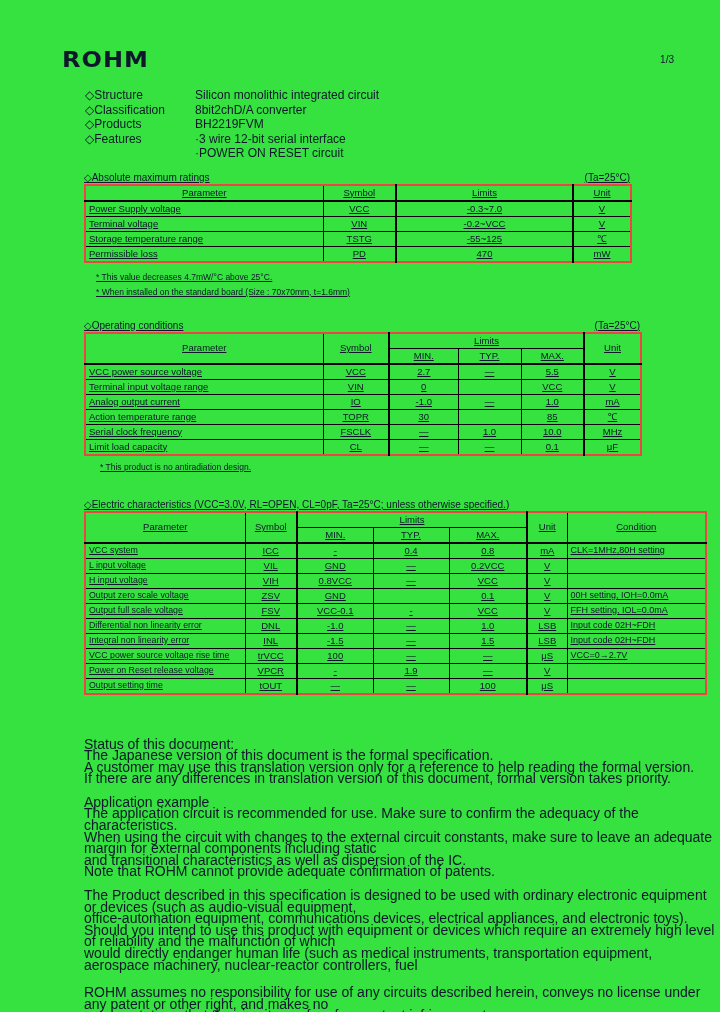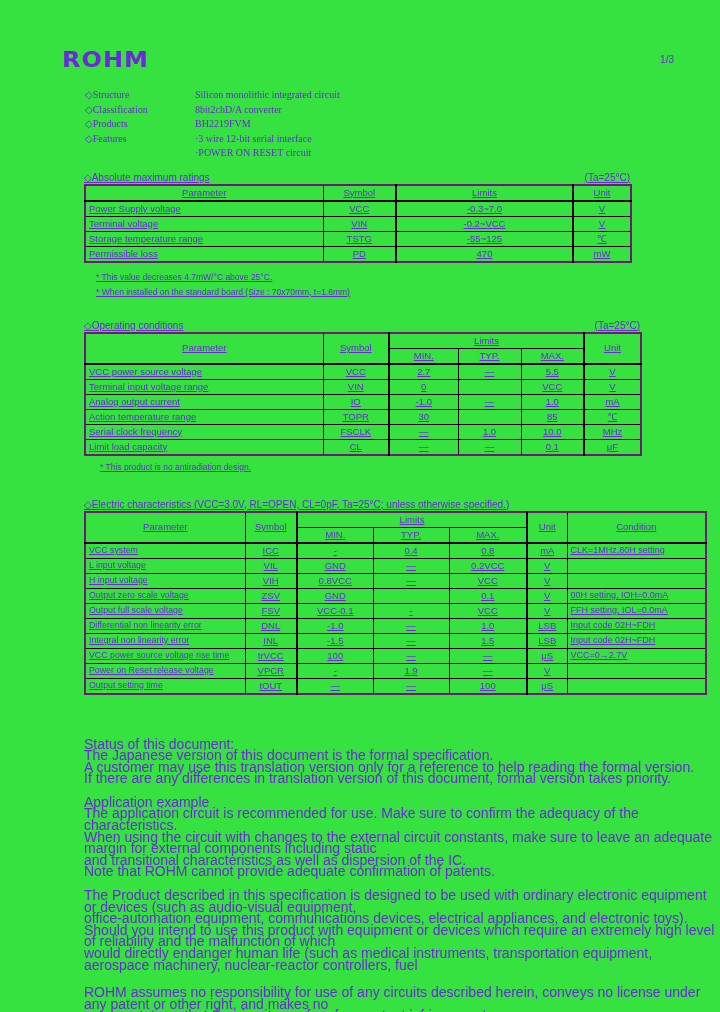--- a/index.html
+++ b/index.html
@@ -1,53 +1,53 @@
 <!DOCTYPE html>
 <html><head>
 <meta charset="utf-8">
 <style>
   html,body{margin:0;padding:0;}
   .page{
     position:relative;
     width:720px;height:1012px;
     background:#35E23F;
-    color:#6d28d9;
+    color:#0f172a;
     font-family:"Liberation Sans", sans-serif;
     overflow:hidden;
     box-sizing:border-box;
   }
   
   .topbar{display:flex;justify-content:space-between;align-items:flex-start;
           padding:46px 46px 0 62px;}
   .logo{font-size:24px;font-weight:900;letter-spacing:1px;transform:scaleY(0.92);
         font-family:"DejaVu Sans", sans-serif;}
   .pagenum{font-size:10px;padding-top:8px;}
   
-  .specs{margin:14px 0 8px 85px;font-size:10px;line-height:14.5px;font-family:Liberation Serif, serif;}
+  .specs{margin:14px 0 8px 85px;font-size:12px;line-height:14.5px;}
   .spec-row{display:flex;}
   .spec-label{width:110px;}
   .spec-value{flex:1;}
   
   .section{margin-left:84px;text-decoration:underline;}
   .sec-head{display:flex;justify-content:space-between;align-items:flex-end;
             font-size:10px;margin-bottom:1px;}
   .sec-abs{margin-top:11px;width:546px;}
   .sec-op{margin-top:20px;width:556px;}
   .sec-el{margin-top:27px;width:552px;}
   
   table.t{border-collapse:collapse;table-layout:fixed;width:100%;
           font-size:9.5px;}
   table.t th,table.t td{
     border:1px solid #000;
     height:14px;padding:0 3px;
     text-align:center;vertical-align:middle;
     overflow:hidden;white-space:nowrap;
     font-weight:normal;line-height:1.05;
   }
-  table.t{border:2px solid #701a75;}
+  table.t{border:2px solid #ef4444;}
   table.t thead{border-bottom:2px solid #000;}
   table.t td:first-child{text-align:left;}
   
   .t1 th:nth-child(3),.t1 td:nth-child(3){border-left:2px solid #000;border-right:2px solid #000;}
   .t2 th.lim-l,.t2 td:nth-child(3){border-left:2px solid #000;}
   .t2 th.lim-r,.t2 td:nth-child(5){border-right:2px solid #000;}
   .t3 th.lim-l,.t3 td:nth-child(3){border-left:2px solid #000;}
   .t3 th.lim-r,.t3 td:nth-child(5){border-right:2px solid #000;}
   .t3 td:last-child{text-align:left;font-size:9px;}
   .t3 td:first-child{font-size:8.8px;}

